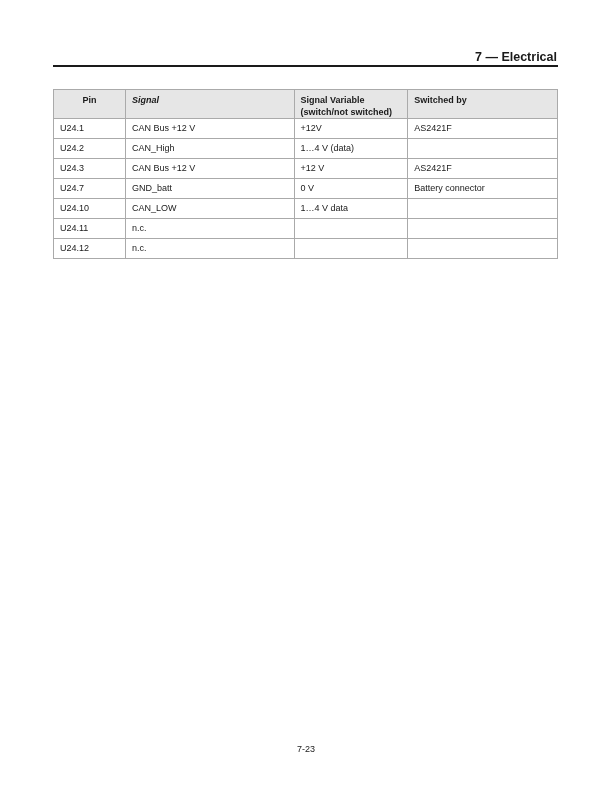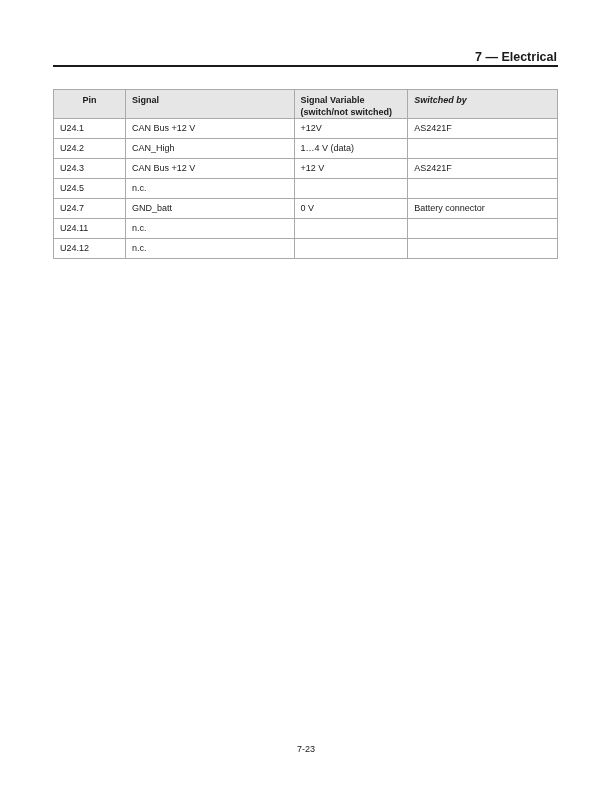--- a/index.html
+++ b/index.html
@@ -4,21 +4,21 @@
 <style>
   html, body { margin: 0; padding: 0; background: #ffffff; }
   body { width: 612px; height: 792px; position: relative; font-family: "Liberation Sans", sans-serif; color: #1a1a1a; }
   .header-title { position: absolute; right: 55px; top: 50px; font-size: 12.5px; font-weight: bold; }
   .header-rule { position: absolute; left: 53px; width: 505px; top: 65px; height: 2px; background: #1a1a1a; }
   table.pins { position: absolute; left: 53px; top: 89px; width: 505px; border-collapse: collapse; font-size: 9px; }
   table.pins th, table.pins td { border: 1.5px solid #aaaaaa; padding: 0 6px; text-align: left; vertical-align: top; }
   table.pins th { background: #e6e6e6; font-weight: bold; height: 24px; padding-top: 4px; padding-bottom: 0; line-height: 12px; box-sizing: border-box; }
   table.pins th.pin-col { text-align: center; }
   table.pins td { height: 20px; line-height: 18px; box-sizing: border-box; }
-  .c1 { width: 72px; } .c2 { width: 169px; } .c3 { width: 114px; } .c4 { width: 150px; font-style: italic; }
+  .c1 { width: 72px; } .c2 { width: 169px; font-style: italic; } .c3 { width: 114px; } .c4 { width: 150px; }
   .footer { position: absolute; left: 0; width: 612px; top: 744px; text-align: center; font-size: 9px; }
 </style>
 </head>
 <body>
 
 <div class="header-title">7 — Electrical</div>
 <div class="header-rule"></div>
 
 <table class="pins">
   <thead>
@@ -45,30 +45,30 @@
         <td>1…4 V (data)</td>
         <td></td>
       </tr>
       <tr>
         <td>U24.3</td>
         <td>CAN Bus +12 V</td>
         <td>+12 V</td>
         <td>AS2421F</td>
       </tr>
       <tr>
-        <td>U24.5</td>
-        <td>n.c.</td>
-        <td></td>
-        <td></td>
-      </tr>
-      <tr>
         <td>U24.7</td>
         <td>GND_batt</td>
         <td>0 V</td>
         <td>Battery connector</td>
+      </tr>
+      <tr>
+        <td>U24.10</td>
+        <td>CAN_LOW</td>
+        <td>1…4 V data</td>
+        <td></td>
       </tr>
       <tr>
         <td>U24.11</td>
         <td>n.c.</td>
         <td></td>
         <td></td>
       </tr>
       <tr>
         <td>U24.12</td>
         <td>n.c.</td>

